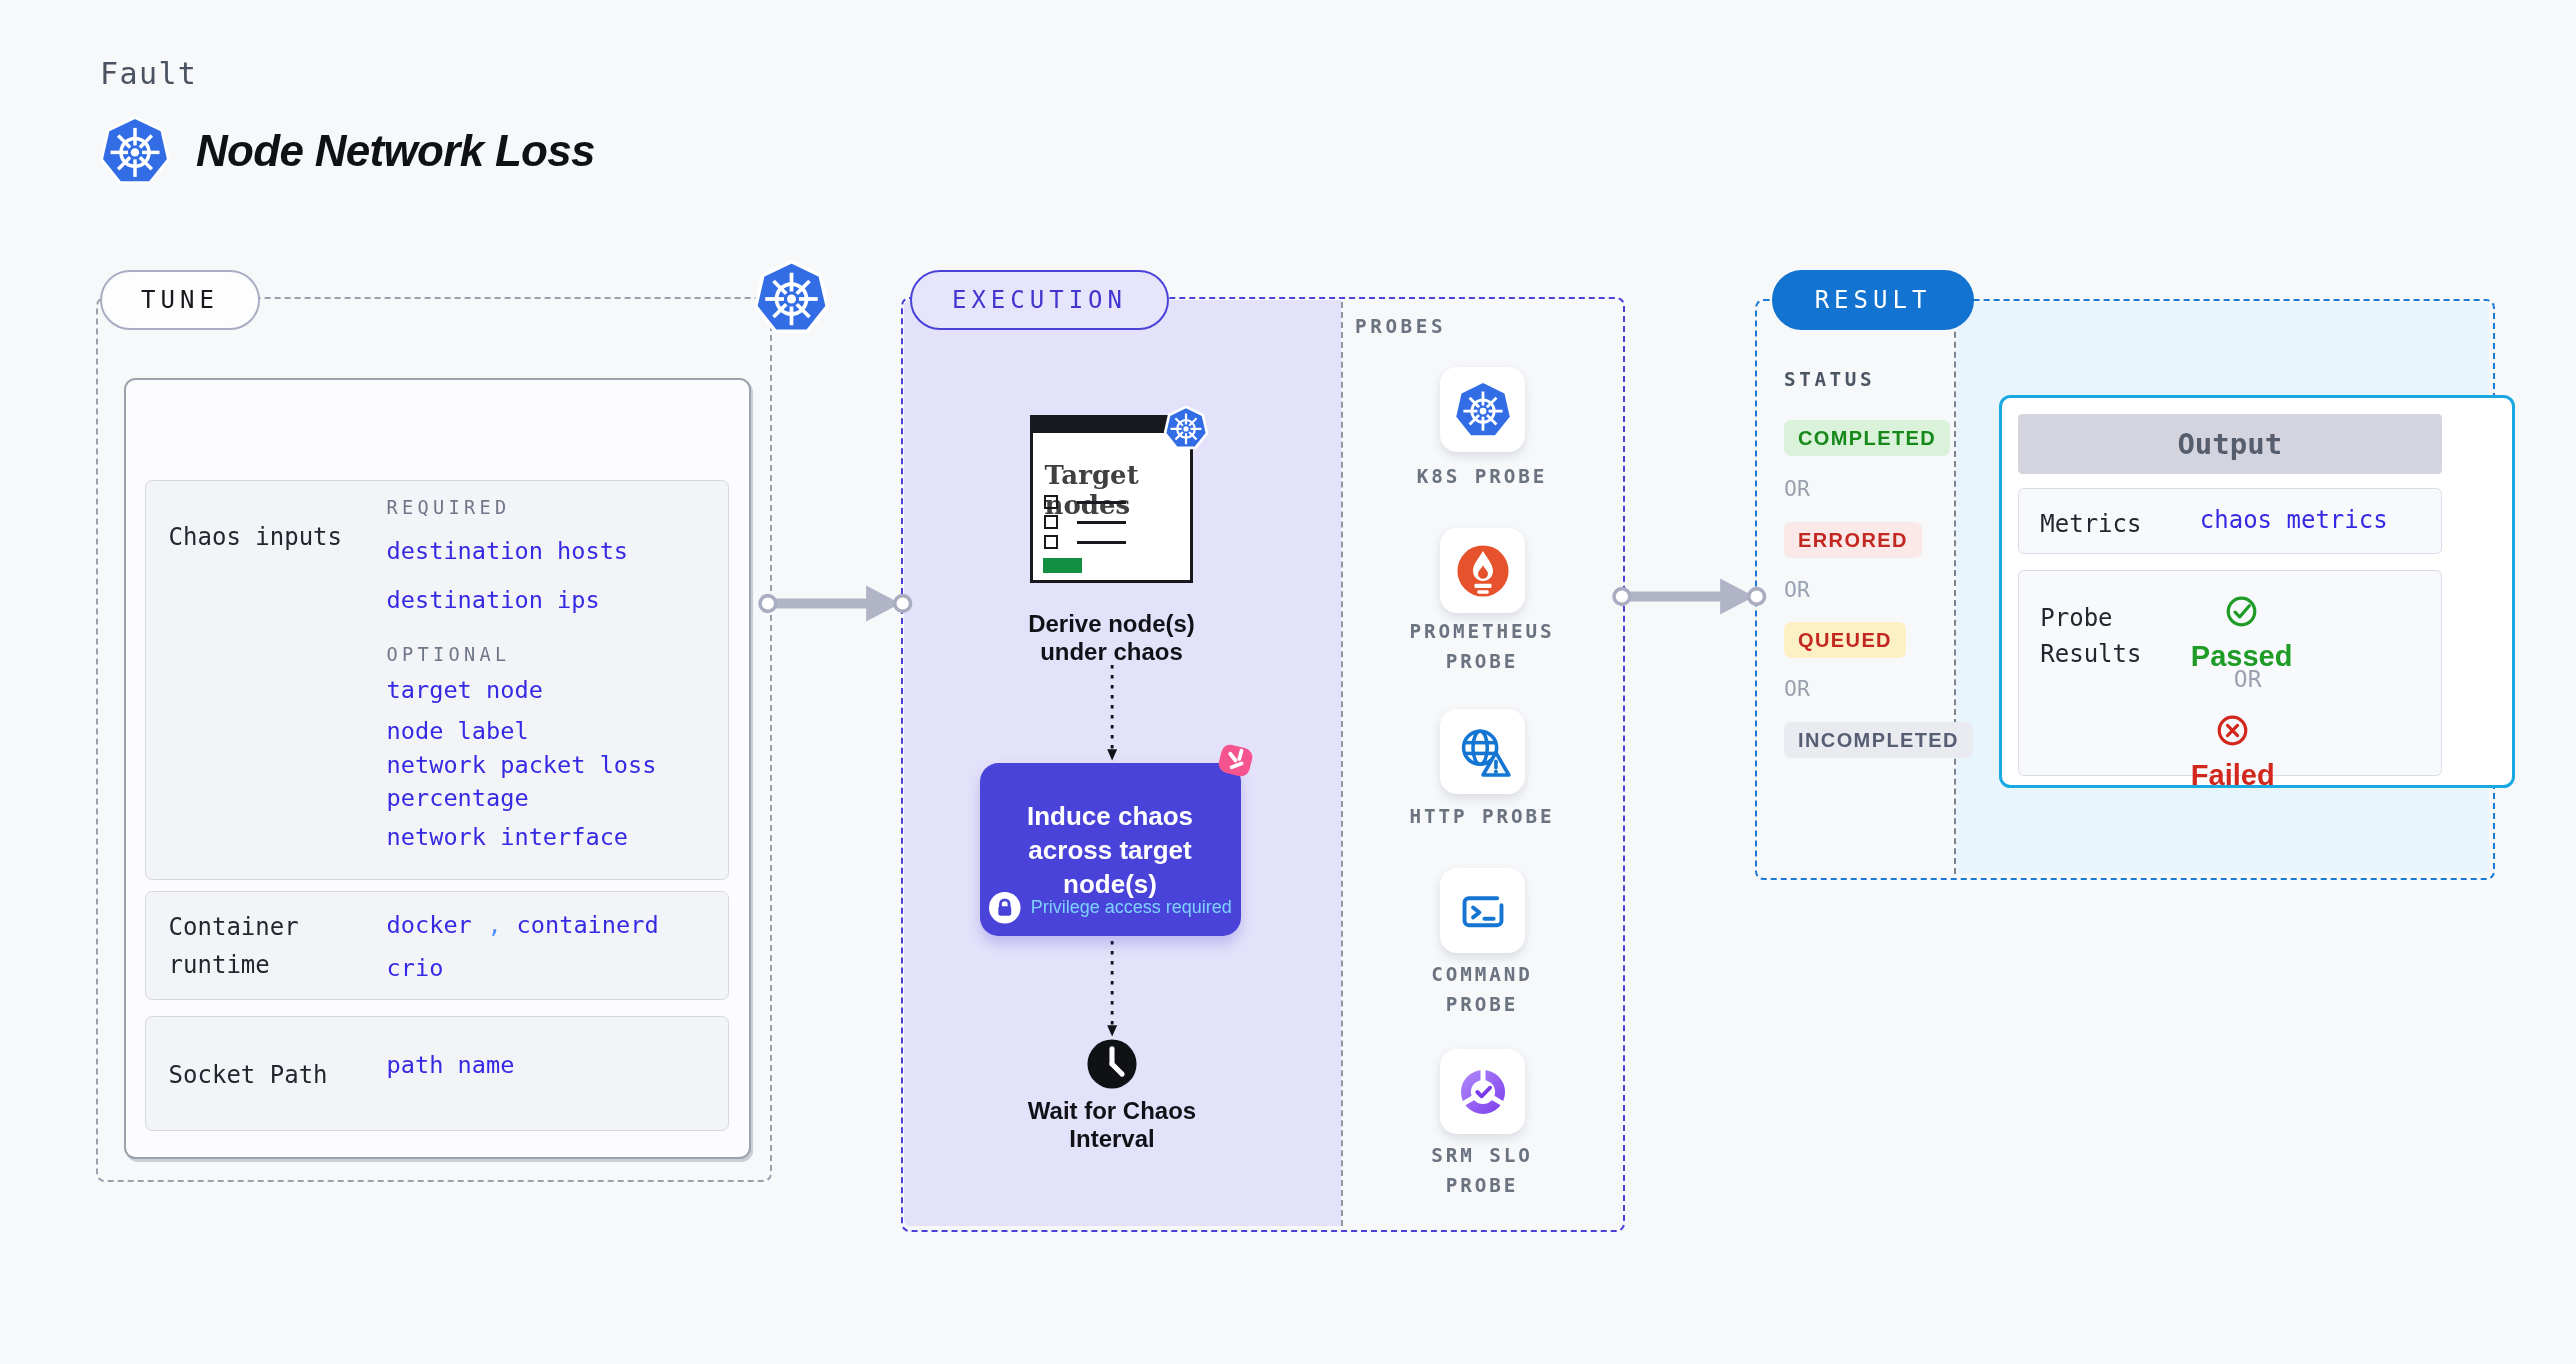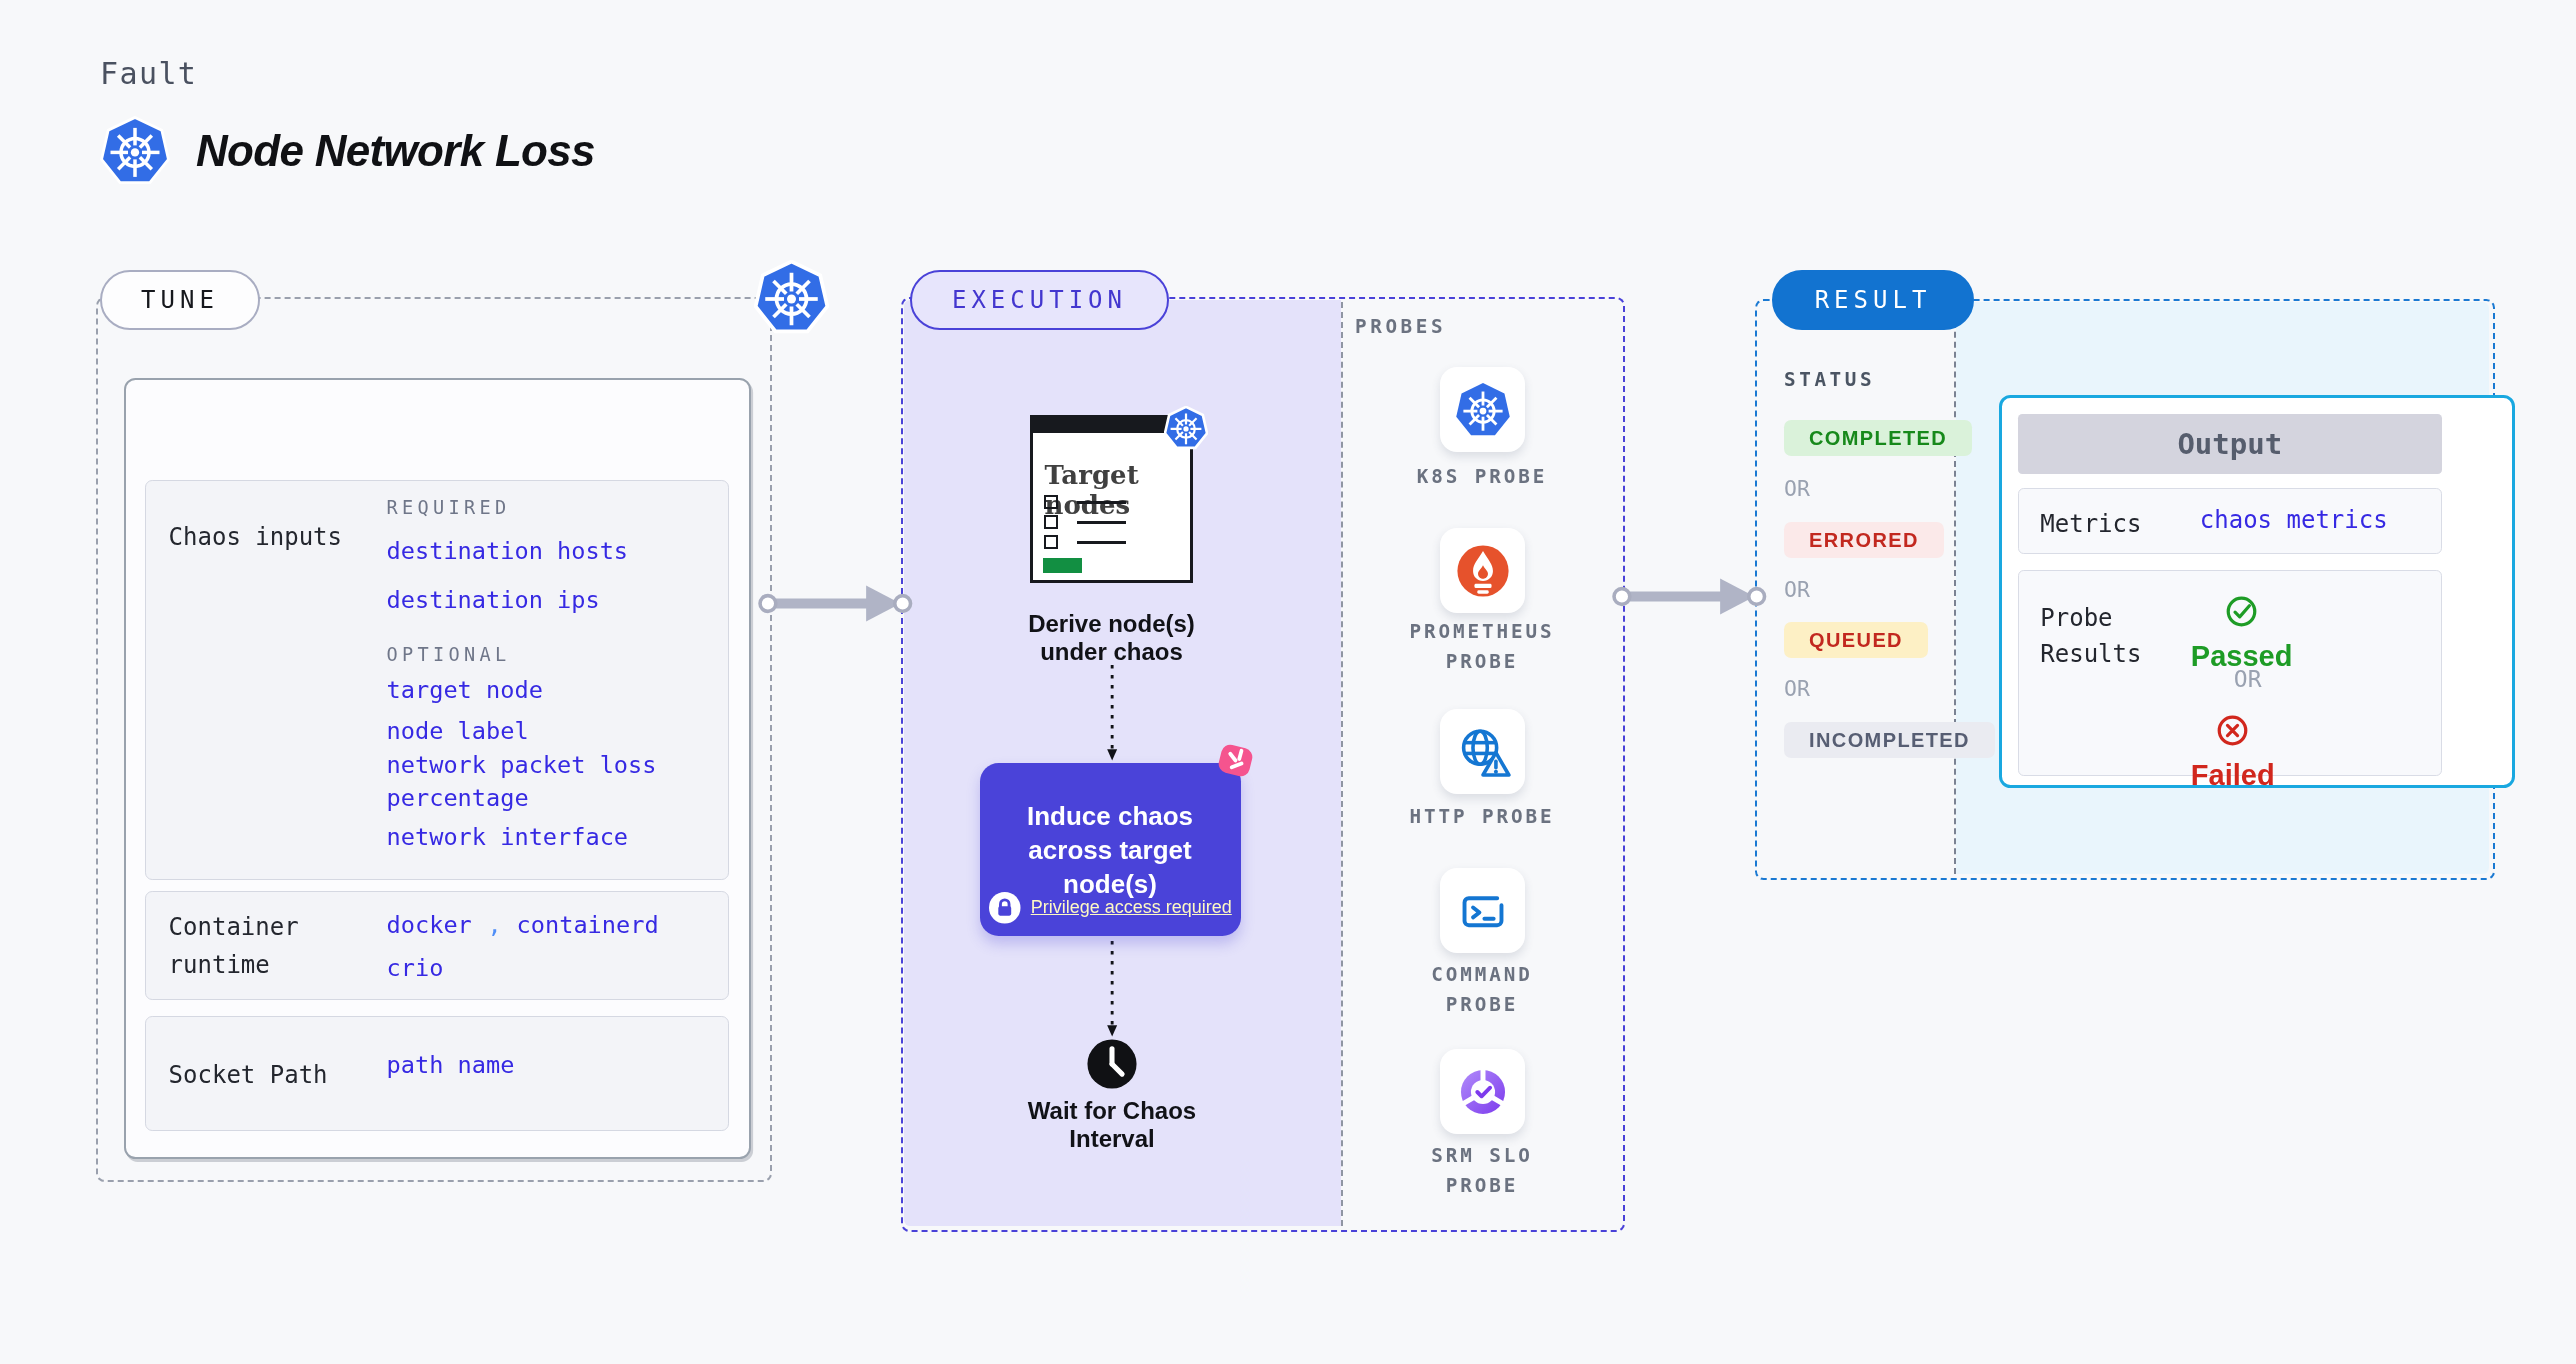--- a/index.html
+++ b/index.html
@@ -60,33 +60,33 @@
   .cbline{width:49px;height:2.9px;background:#17191e;margin-left:18.6px;}
   .greenbar{position:absolute;left:10px;top:140px;width:39px;height:15px;background:#128f42;}
 
   .step-text{position:absolute;text-align:center;font-weight:bold;color:#111217;font-size:24px;line-height:1.18;}
 
   .induce-box{left:980px;top:763px;width:261px;height:173px;background:#4a43d9;border-radius:18.6px;
               box-shadow:0 7.2px 13px rgba(74,67,217,.25);z-index:2;}
   .induce-text{position:absolute;left:12px;top:37px;width:236px;text-align:center;color:#ffffff;
                font-weight:bold;font-size:26px;line-height:1.3;}
   .priv-row{position:absolute;left:0;top:129px;width:100%;display:flex;align-items:center;justify-content:center;gap:10px;}
-  .priv-text{color:#fef9c3;font-size:18px;text-decoration:underline;}
+  .priv-text{color:#7dd3fc;font-size:18px;}
 
   
   .probes-label{left:1355px;top:315px;font-size:19.3px;font-weight:bold;letter-spacing:3.6px;color:#6b7280;}
   .tile{position:absolute;left:1440px;width:85px;height:85px;background:#ffffff;border-radius:17px;
         box-shadow:0 4.3px 10px rgba(60,70,100,.14);display:flex;align-items:center;justify-content:center;}
   .probe-name{position:absolute;left:1389px;width:186px;text-align:center;font-size:19.3px;font-weight:bold;
               letter-spacing:2.9px;color:#6b7280;line-height:1.55;}
 
   
   .status-label{left:1784px;top:368px;font-size:19.3px;font-weight:bold;letter-spacing:3.6px;color:#4b5563;}
   .badge{position:absolute;left:1784px;height:36px;border-radius:7.2px;display:flex;align-items:center;
-         padding:0 25px;font-size:20px;font-weight:bold;letter-spacing:1.4px;}
+         padding:0 14px;font-size:20px;font-weight:bold;letter-spacing:1.4px;}
   .or{position:absolute;left:1784px;font-size:21.5px;color:#9aa2b1;}
   .b-completed{top:420px;background:#daf2da;color:#17891b;}
   .b-errored{top:522px;background:#fbe9e9;color:#c2281f;}
   .b-queued{top:622px;background:#fdf0c5;color:#c2281f;}
   .b-incompleted{top:722px;background:#eaebf1;color:#575e73;}
 
   
   .output-box{left:1999px;top:395px;width:516px;height:393px;background:#ffffff;border:3.6px solid #19a8e0;
               border-radius:11.5px;box-sizing:border-box;z-index:2;}
   .output-header{position:absolute;left:15.8px;top:15.8px;width:424px;height:60px;background:#d4d4de;border-radius:4.3px;

